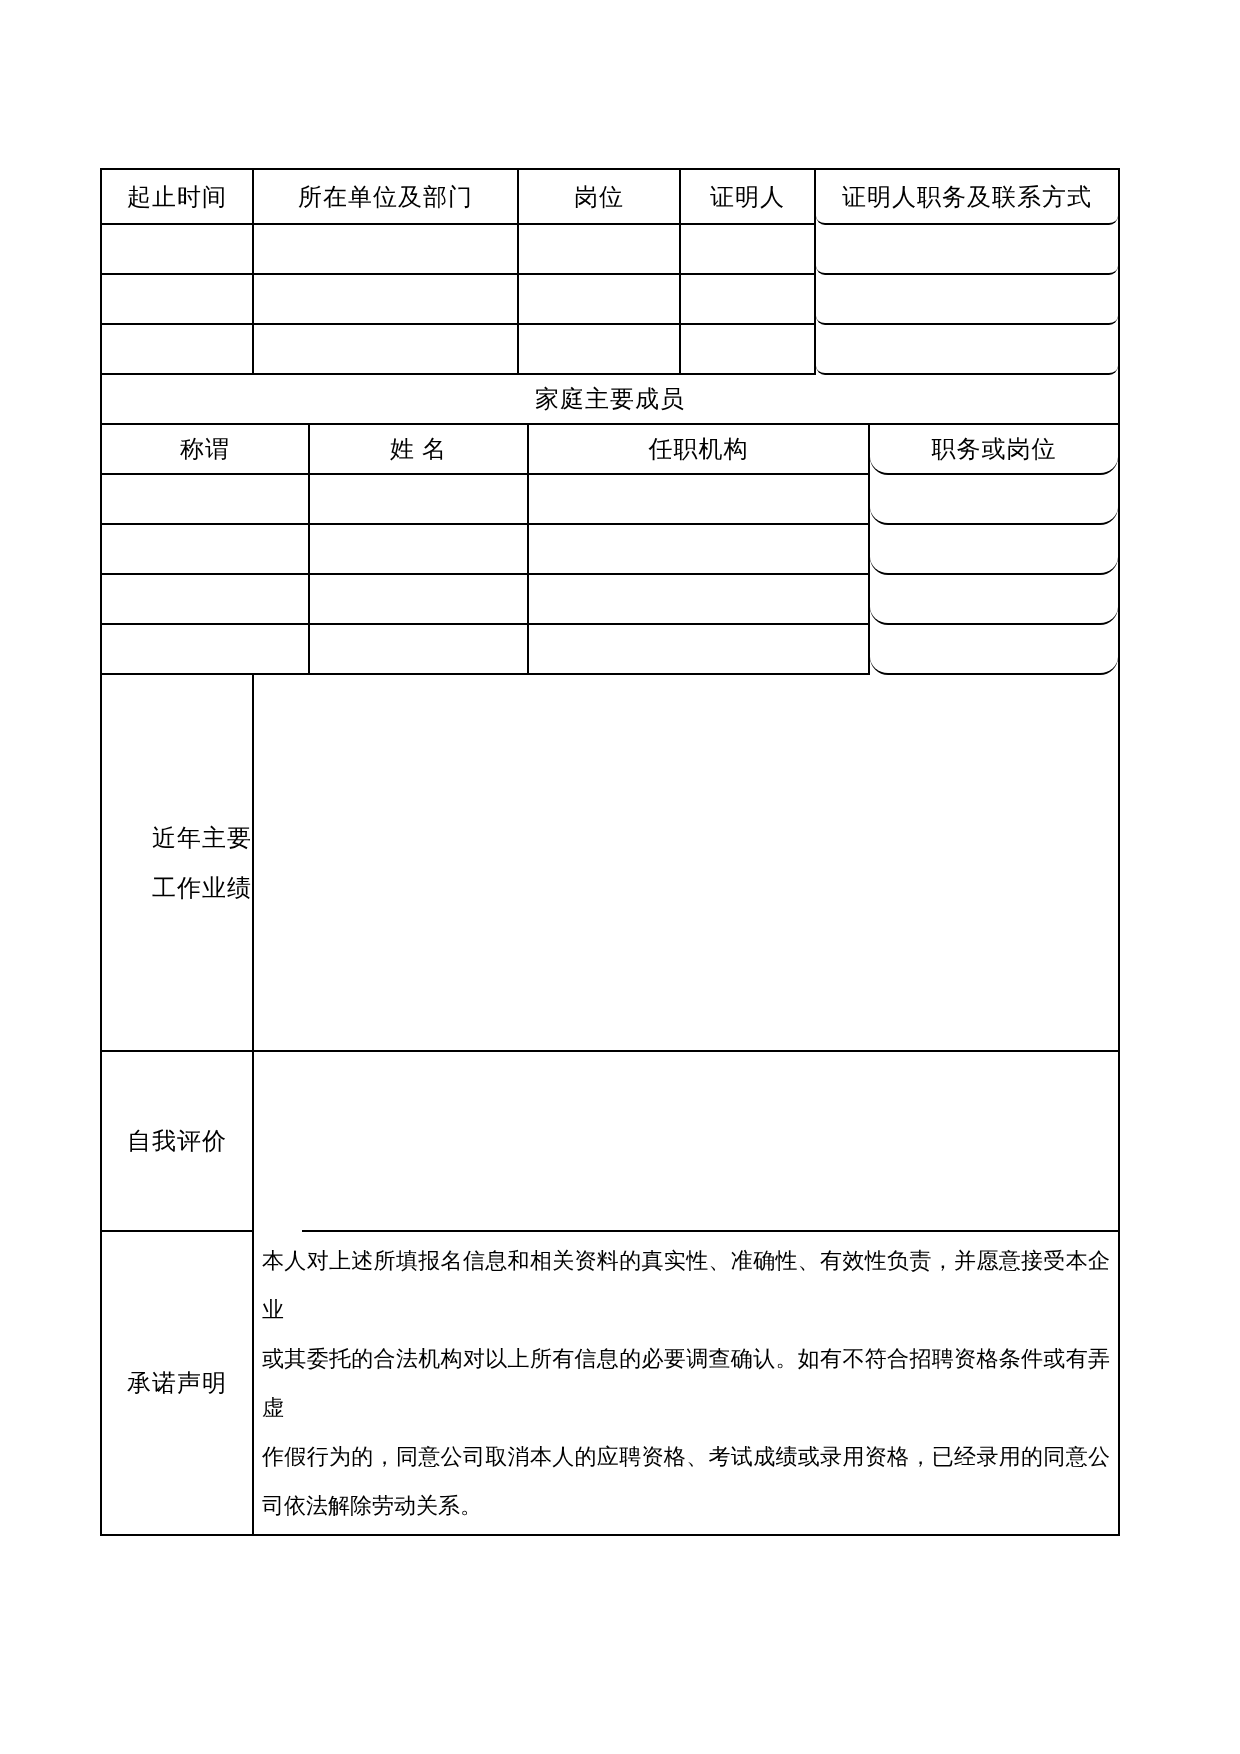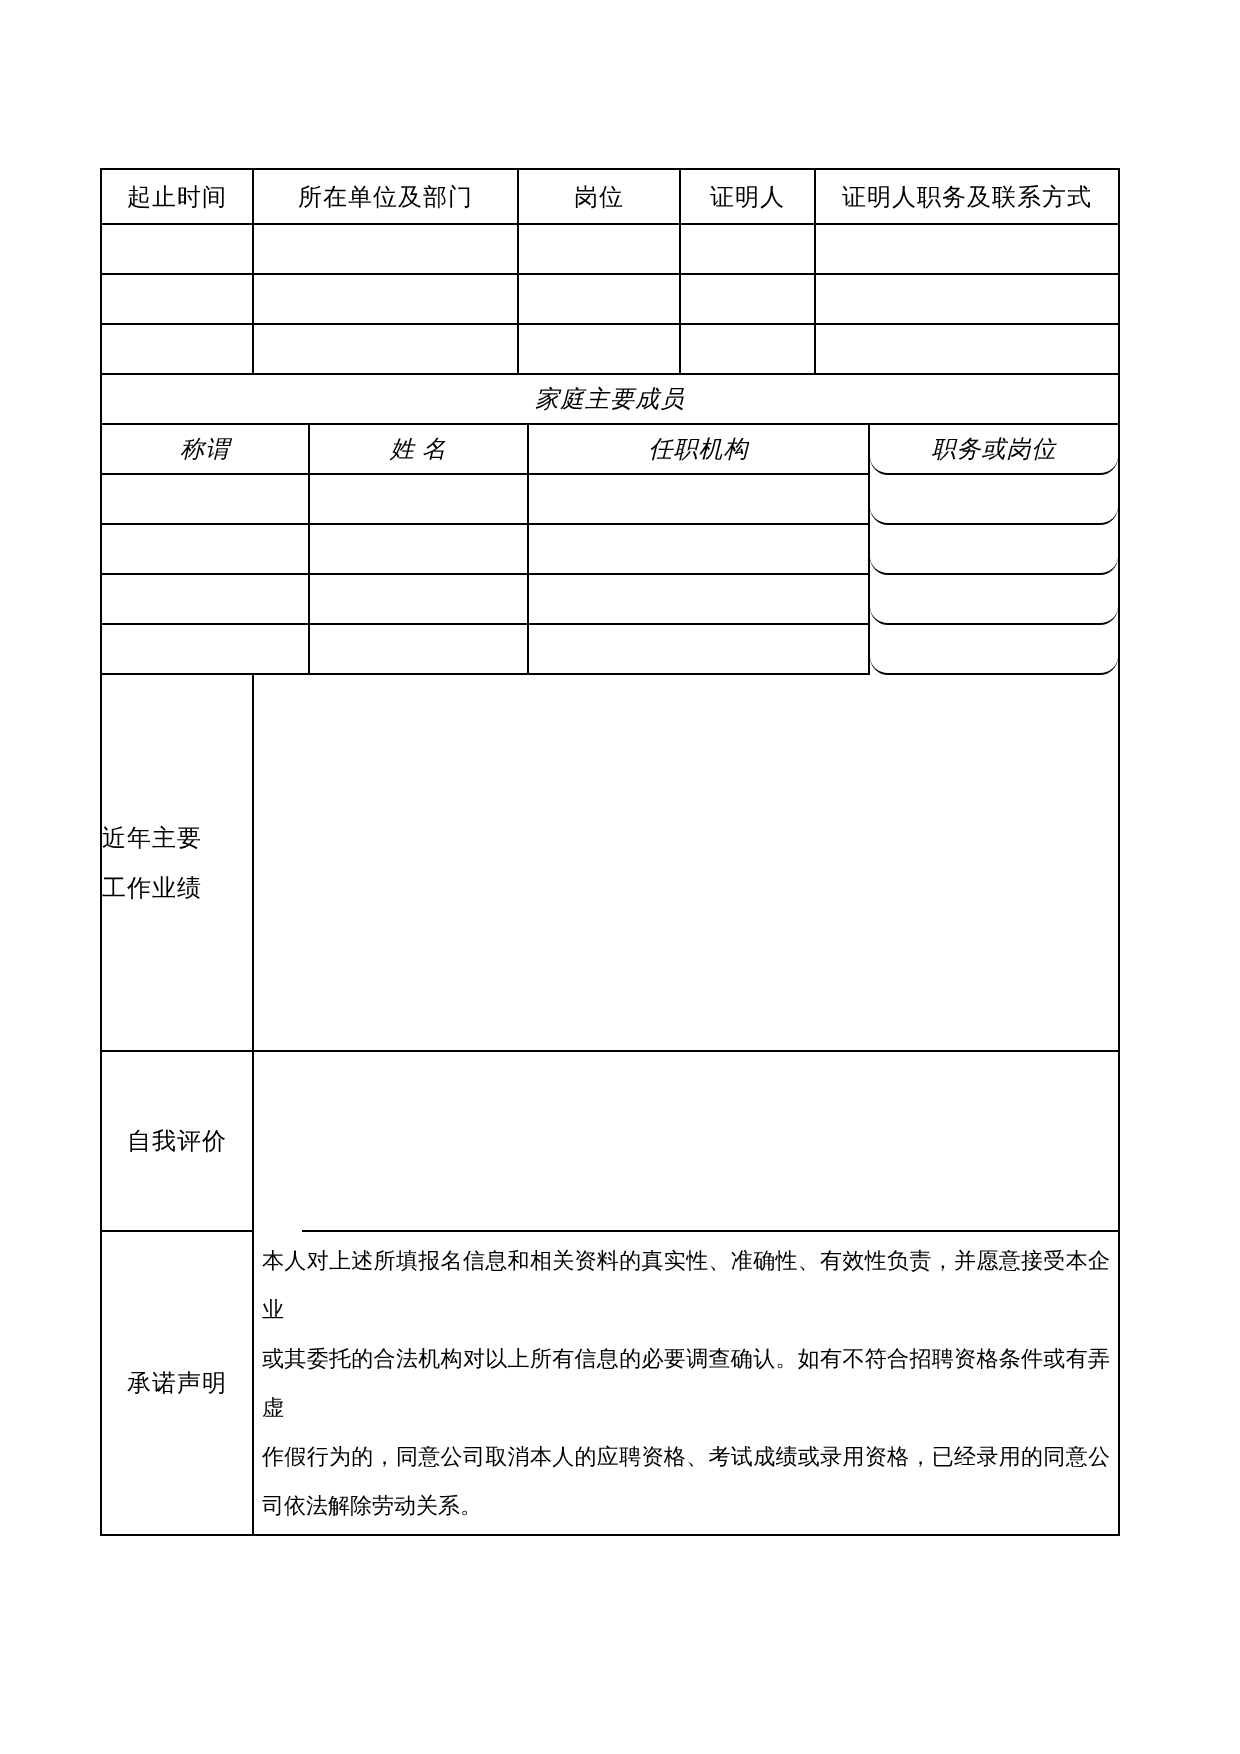--- a/index.html
+++ b/index.html
@@ -21,35 +21,35 @@
   .row{display:flex;width:100%;}
   .cell{
     border-right:2px solid #000;
     border-bottom:2px solid #000;
     box-sizing:border-box;
     overflow:hidden;
   }
   .row .cell:last-child{border-right:none;}
   .row:last-child .cell{border-bottom:none;}
   
-  .h55{height:55px;} .h50{height:50px;font-style:italic;}
+  .h55{height:55px;} .h50{height:50px;}
   .h377{height:377px;} .h180{height:180px;gap:48px;} .h302{height:302px;}
   
-  .c1{width:152px;} .c2{width:265px;} .c3{width:162px;} .c4{width:135px;} .c5{flex:1;}
+  .c1{width:152px;} .c2{width:265px;} .c3{width:162px;} .c4{width:135px;} .c5{flex:1;border-radius:9px;}
   
   .f1{width:208px;} .f2{width:219px;} .f3{width:341px;} .f4{flex:1;border-radius:18px;}
   .full{flex:1;}
   .hdr{
     display:flex;align-items:center;justify-content:center;
     font-size:24px;letter-spacing:1px;
     text-align:center;
   }
   .label-col{
     display:flex;flex-direction:column;
-    align-items:flex-start;justify-content:center;
+    align-items:flex-end;justify-content:center;
     font-size:24px;letter-spacing:1px;line-height:50px;
     text-align:center;
   }
   .big-content{background:#fff;}
   .commit-cell{
     font-size:22px;
     line-height:49px;
     padding:4px 8px 0 8px;
   }
   .pline{text-align:justify;text-align-last:justify;}

